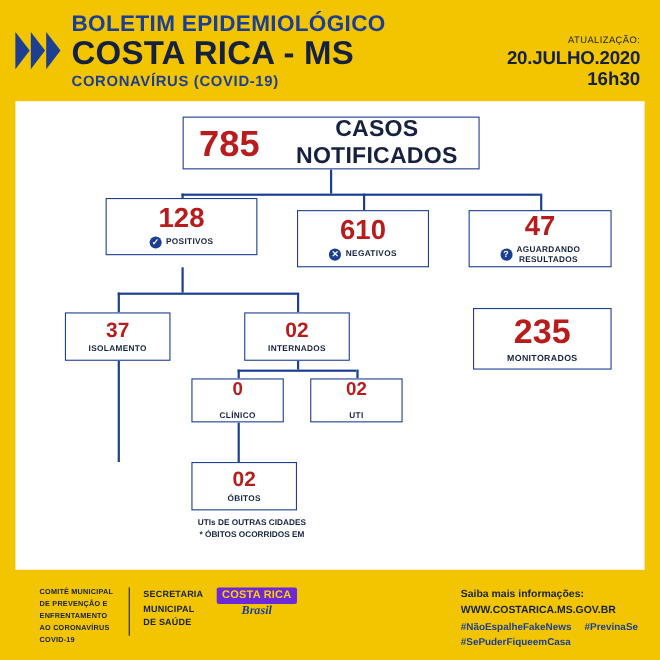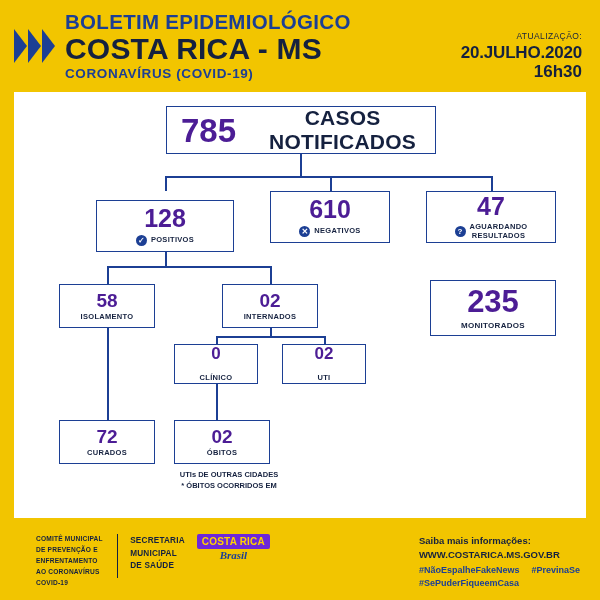--- a/index.html
+++ b/index.html
@@ -96,21 +96,21 @@
     position: absolute;
     border: 1.6px solid #1c3f94;
     background: #fff;
     text-align: center;
     display: flex;
     flex-direction: column;
     align-items: center;
     justify-content: center;
   }
   .num {
-    color: #4c1d95;
+    color: #b91c1c;
     font-weight: bold;
     line-height: 1;
   }
   .lbl {
     color: #15213f;
     font-weight: bold;
     letter-spacing: 0.3px;
     line-height: 1.15;
   }
   .row-ic {
@@ -133,21 +133,21 @@
     flex: none;
   }
 
   
   #n-total { left: 152px; top: 14px; width: 270px; height: 48px;
              flex-direction: row; justify-content: flex-start; padding-left: 14px; gap: 14px; }
   #n-total .num { font-size: 33px; }
   #n-total .lbl { font-size: 21px; letter-spacing: 0.2px; }
 
   
-  #n-pos { left: 82px;  top: 108px; width: 138px; height: 52px; }
+  #n-pos { left: 82px;  top: 88px; width: 138px; height: 52px; }
   #n-neg { left: 256px; top: 99px; width: 120px; height: 52px; }
   #n-agu { left: 412px; top: 99px; width: 130px; height: 52px; }
   #n-pos .num, #n-neg .num, #n-agu .num { font-size: 25px; margin-bottom: 4px; }
   #n-pos .lbl, #n-neg .lbl, #n-agu .lbl { font-size: 7.5px; }
 
   
   #n-iso { left: 45px;  top: 192px; width: 96px; height: 44px; }
   #n-int { left: 208px; top: 192px; width: 96px; height: 44px; }
   #n-iso .num, #n-int .num { font-size: 19px; margin-bottom: 3px; }
   #n-iso .lbl, #n-int .lbl { font-size: 7.5px; }
@@ -329,21 +329,21 @@
       <span class="row-ic">
         <span class="badge">?</span>
         <span class="lbl">
           <span>AGUARDANDO</span><br>
           <span>RESULTADOS</span>
         </span>
       </span>
     </div>
 
     <div class="node" id="n-iso">
-      <span class="num">58</span>
+      <span class="num">37</span>
       <span class="lbl">ISOLAMENTO</span>
     </div>
 
     <div class="node" id="n-int">
       <span class="num">02</span>
       <span class="lbl">INTERNADOS</span>
     </div>
 
     <div class="node" id="n-mon">
       <span class="num">235</span>
@@ -353,24 +353,20 @@
     <div class="node" id="n-cli">
       <span class="num">0</span>
       <span class="lbl">CLÍNICO</span>
     </div>
 
     <div class="node" id="n-uti">
       <span class="num">02</span>
       <span class="lbl">UTI</span>
     </div>
 
-    <div class="node" id="n-cur">
-      <span class="num">72</span>
-      <span class="lbl">CURADOS</span>
-    </div>
 
     <div class="node" id="n-obi">
       <span class="num">02</span>
       <span class="lbl">ÓBITOS</span>
     </div>
 
     <div class="note">
       <div>UTIs DE OUTRAS CIDADES</div>
       <div>* ÓBITOS OCORRIDOS EM</div>
     </div>

